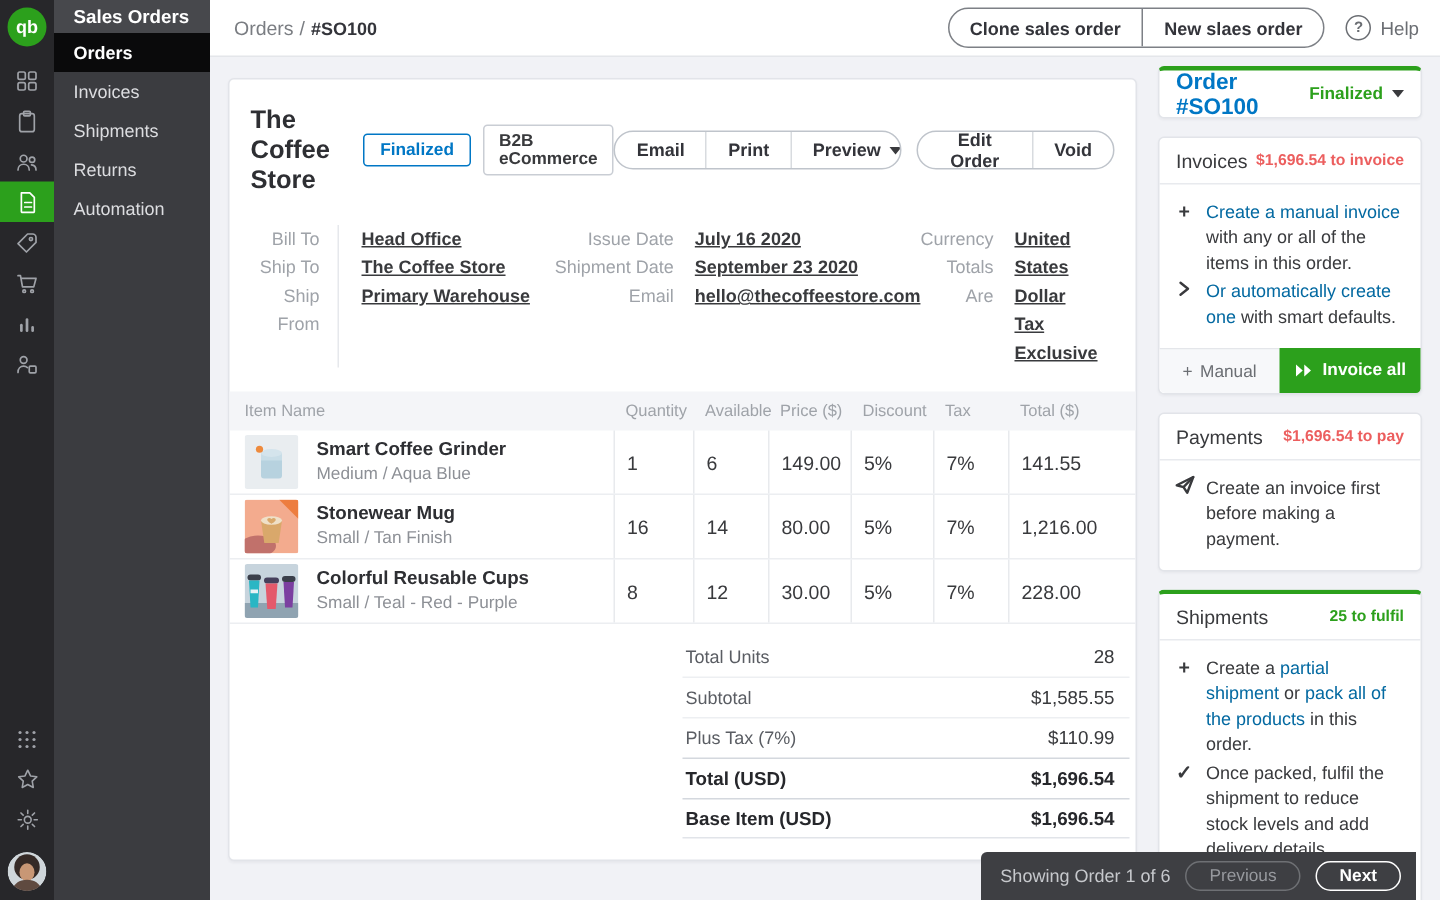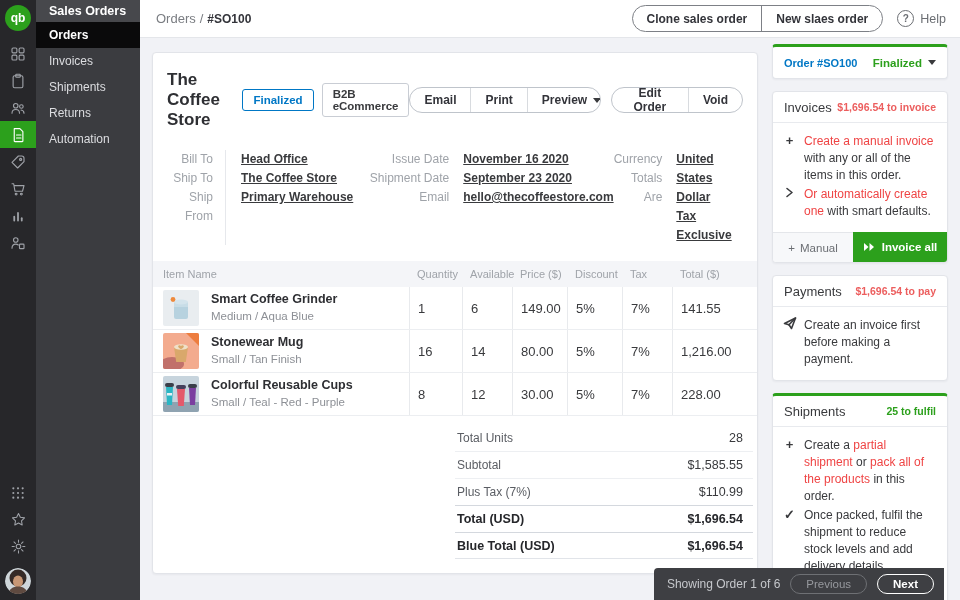--- a/index.html
+++ b/index.html
@@ -84,34 +84,34 @@
   .tot-label { font-size:12px; color:#5a5d63; }
   .tot-value { font-size:12.5px; color:#393a3d; }
   .tot-row.bold { border-top-color:#d4d8de; }
   .tot-row.bold .tot-label, .tot-row.bold .tot-value { font-weight:bold; color:#26272b; font-size:12.5px; }
 
   
   #right-panel { position:absolute; left:770px; top:39px; right:0; bottom:0; }
   .rp-card { background:#fff; border:1px solid #e2e4e9; border-radius:4px; margin:0 12px 12px 2px; box-shadow:0 1px 2px rgba(40,40,60,.05); }
   .rp-card.green-top { border-top:3px solid #2ca01c; }
   #status-card { margin-top:5px; height:35px; display:flex; align-items:center; justify-content:space-between; padding:0 11px; }
-  .status-title { color:#0077c5; font-size:11px; font-weight:600; }
+  .status-title { color:#0077c5; font-size:15px; font-weight:600; }
   .status-state { display:flex; align-items:center; gap:6px; cursor:pointer; }
   .status-state span { color:#2ca01c; font-size:11.5px; font-weight:600; }
   .rp-head { height:31px; display:flex; align-items:center; justify-content:space-between; padding:0 11px; border-bottom:1px solid #e8eaee; }
   .rp-title { font-size:13px; color:#393a3d; }
   .rp-amt { font-size:10.5px; font-weight:600; }
   .rp-amt.red { color:#ec5e5e; }
   .rp-amt.green { color:#2ca01c; }
   .rp-body { padding:10px 11px 10px 10px; }
   .rp-item { display:flex; gap:8px; margin-bottom:2px; }
   .rp-ic { width:13px; flex:0 0 13px; text-align:center; font-size:13px; color:#393a3d; line-height:16px; font-weight:bold; }
   .rp-ic svg { stroke:#393a3d; fill:none; stroke-width:1.6; stroke-linecap:round; stroke-linejoin:round; }
   .rp-text { font-size:12px; line-height:17px; color:#393a3d; }
-  .rp-text .link { color:#ef4444; cursor:pointer;margin-top:39px; }
+  .rp-text .link { color:#0369a1; cursor:pointer;margin-top:39px; }
   .rp-foot { display:flex; height:30px; }
   .foot-manual { flex:0 0 46%; background:#f7f8fa; border-top:1px solid #e4e6ea; display:flex; align-items:center; justify-content:center; gap:5px; font-size:11.5px; color:#6b6e73; cursor:pointer; border-bottom-left-radius:4px; }
   .foot-primary { flex:1; background:#2ca01c; color:#fff; display:flex; align-items:center; justify-content:center; gap:7px; font-size:11.5px; font-weight:bold; cursor:pointer; border-bottom-right-radius:3px; }
 
   
   #pager { position:absolute; right:16px; bottom:0; height:32px; background:#3e3f43; border-radius:4px 0 0 0; display:flex; align-items:center; padding:0 10px 0 13px; gap:10px; }
   .pager-status { color:#c6c8cc; font-size:12px; white-space:nowrap; }
   .pager-btn { border-radius:12px; padding:3px 15px; font-size:11.5px; background:none; font-family:inherit; cursor:pointer; }
   .pager-btn.prev { border:1px solid #6e7074; color:#97999e; }
   .pager-btn.next { border:1px solid #fff; color:#fff; font-weight:bold; }
@@ -282,21 +282,21 @@
             <div class="meta-value">Primary Warehouse</div>
           </div>
         </div>
         <div class="meta-group g2">
           <div class="meta-labels">
             <div class="meta-label">Issue Date</div>
             <div class="meta-label">Shipment Date</div>
             <div class="meta-label">Email</div>
           </div>
           <div class="meta-values">
-            <div class="meta-value">November 16 2020</div>
+            <div class="meta-value">July 16 2020</div>
             <div class="meta-value">September 23 2020</div>
             <div class="meta-value">hello@thecoffeestore.com</div>
           </div>
         </div>
         <div class="meta-group g3">
           <div class="meta-labels">
             <div class="meta-label">Currency</div>
             <div class="meta-label">Totals Are</div>
           </div>
           <div class="meta-values">
@@ -397,21 +397,21 @@
         </div>
         <div class="tot-row">
           <span class="tot-label">Plus Tax (7%)</span>
           <span class="tot-value">$110.99</span>
         </div>
         <div class="tot-row bold">
           <span class="tot-label">Total (USD)</span>
           <span class="tot-value">$1,696.54</span>
         </div>
         <div class="tot-row bold">
-          <span class="tot-label">Blue Total (USD)</span>
+          <span class="tot-label">Base Item (USD)</span>
           <span class="tot-value">$1,696.54</span>
         </div>
       </div>
   </div>
 </div>
 
 <div id="right-panel">
   <div class="rp-card green-top" id="status-card">
     <span class="status-title">Order #SO100</span>
     <span class="status-state">

